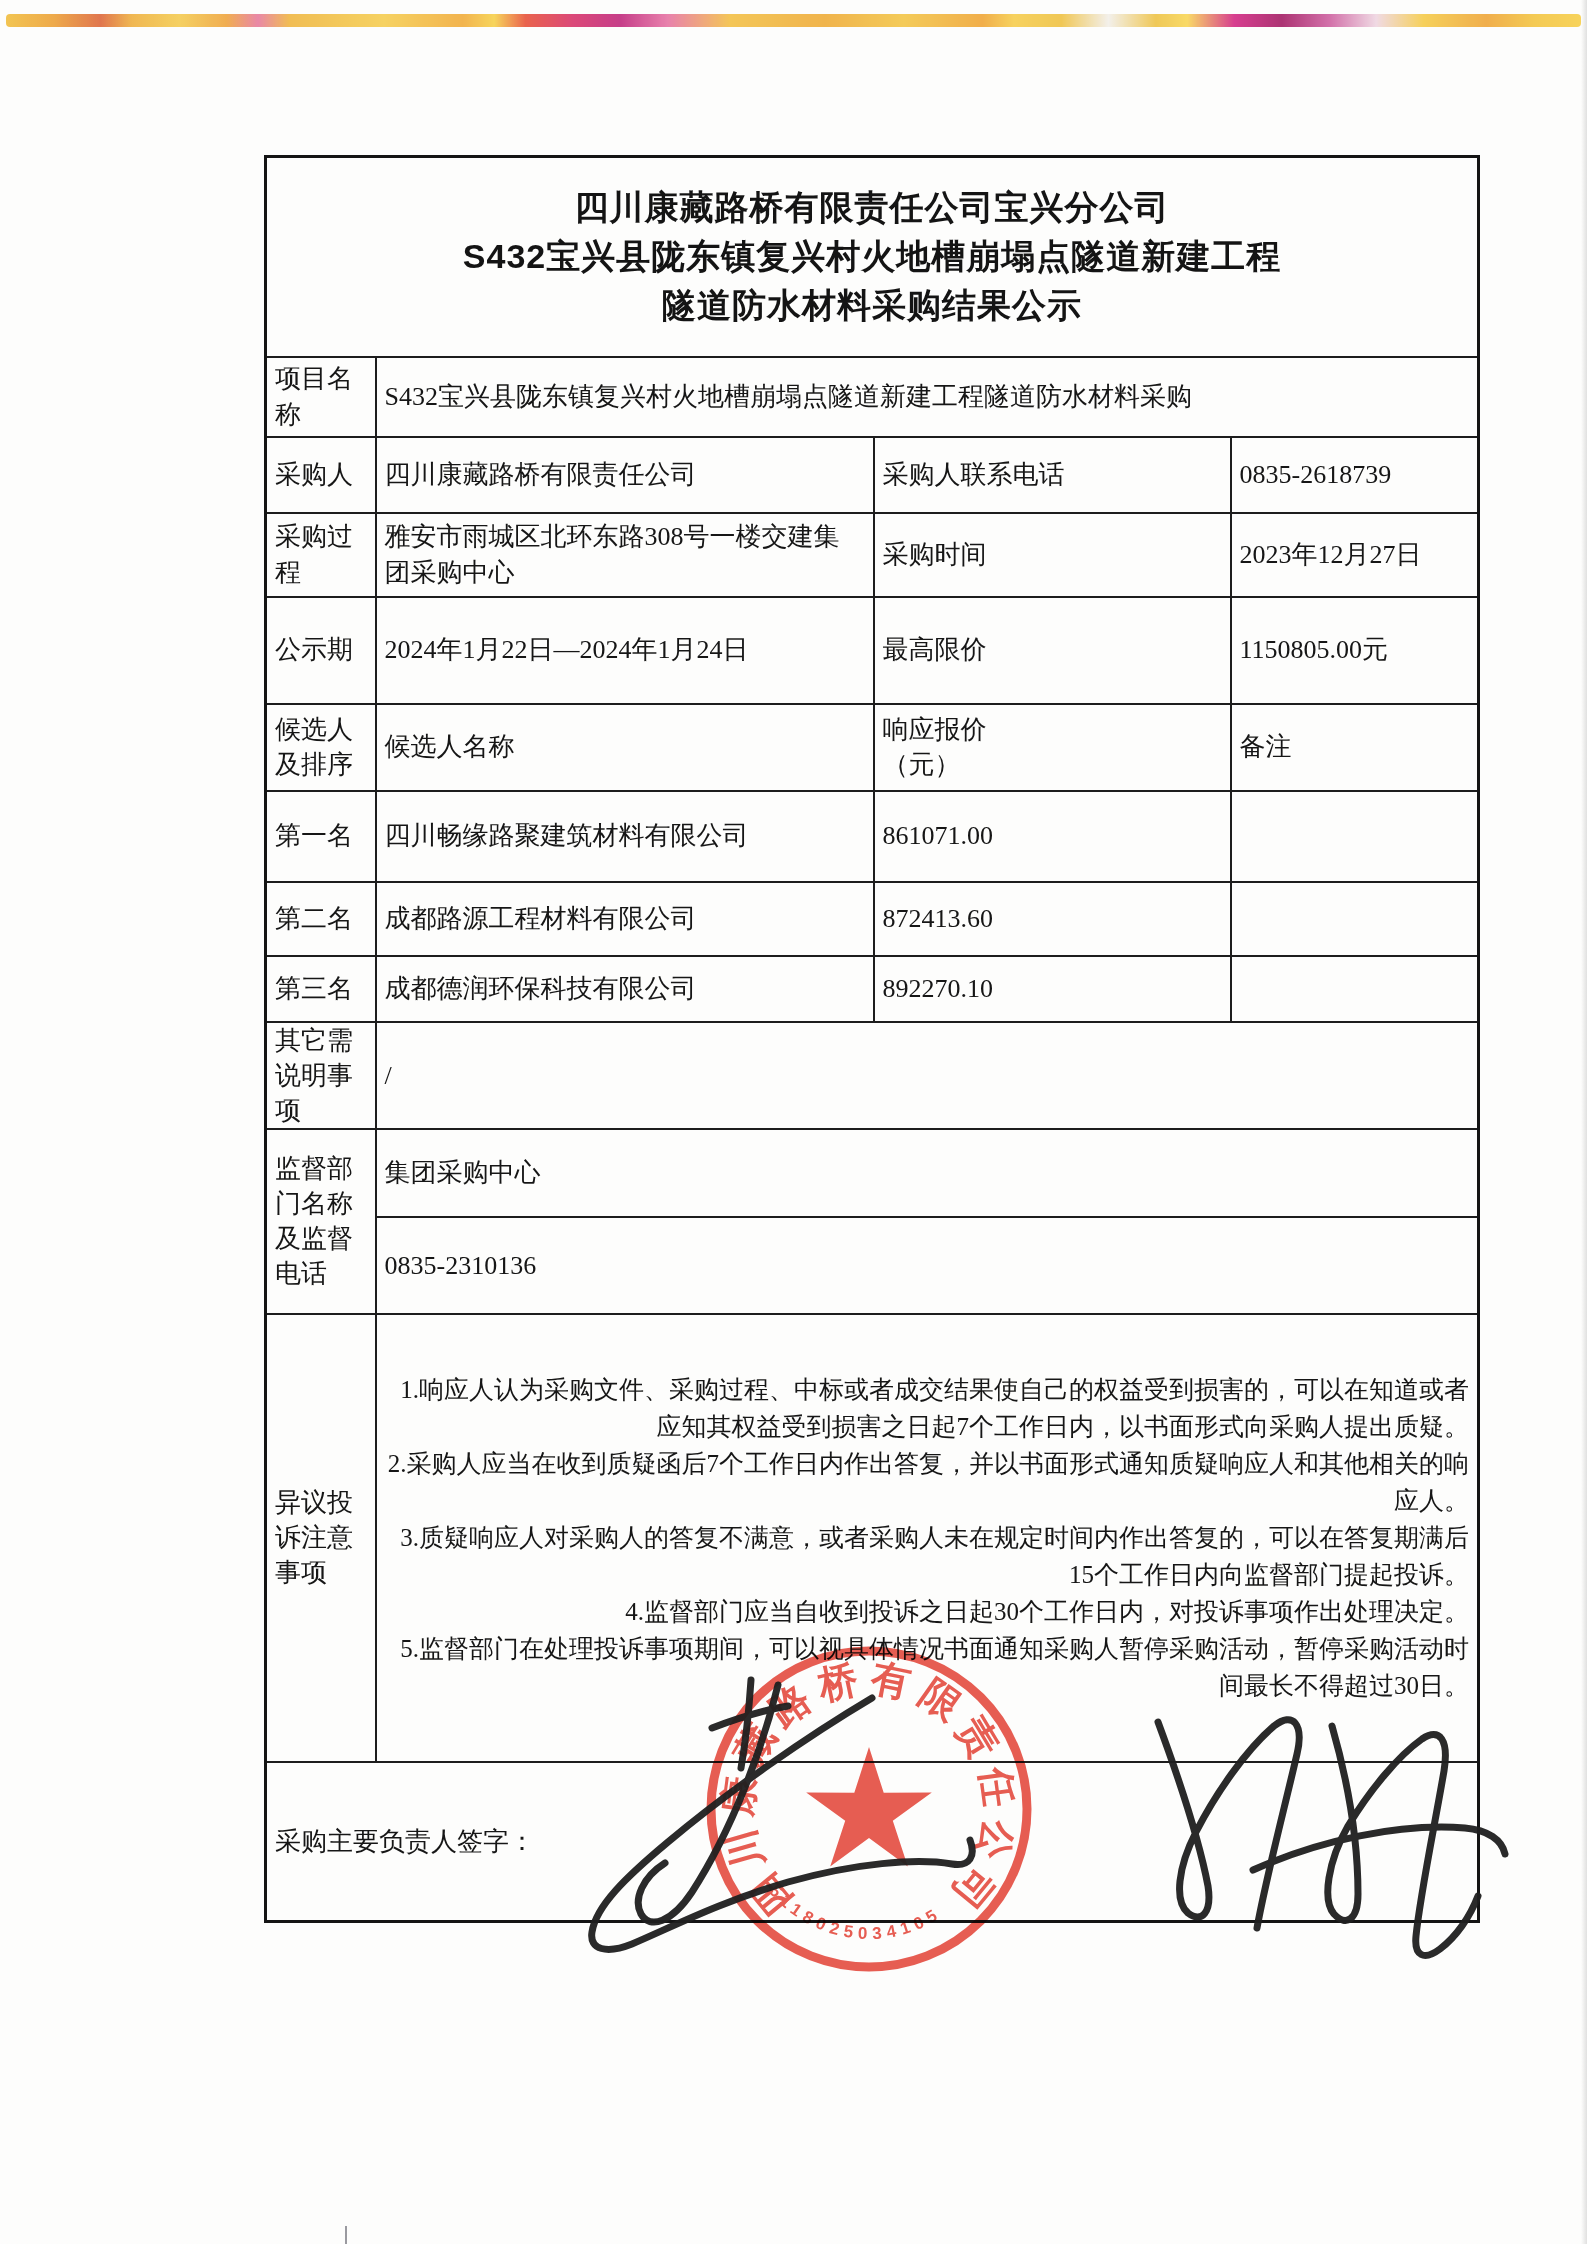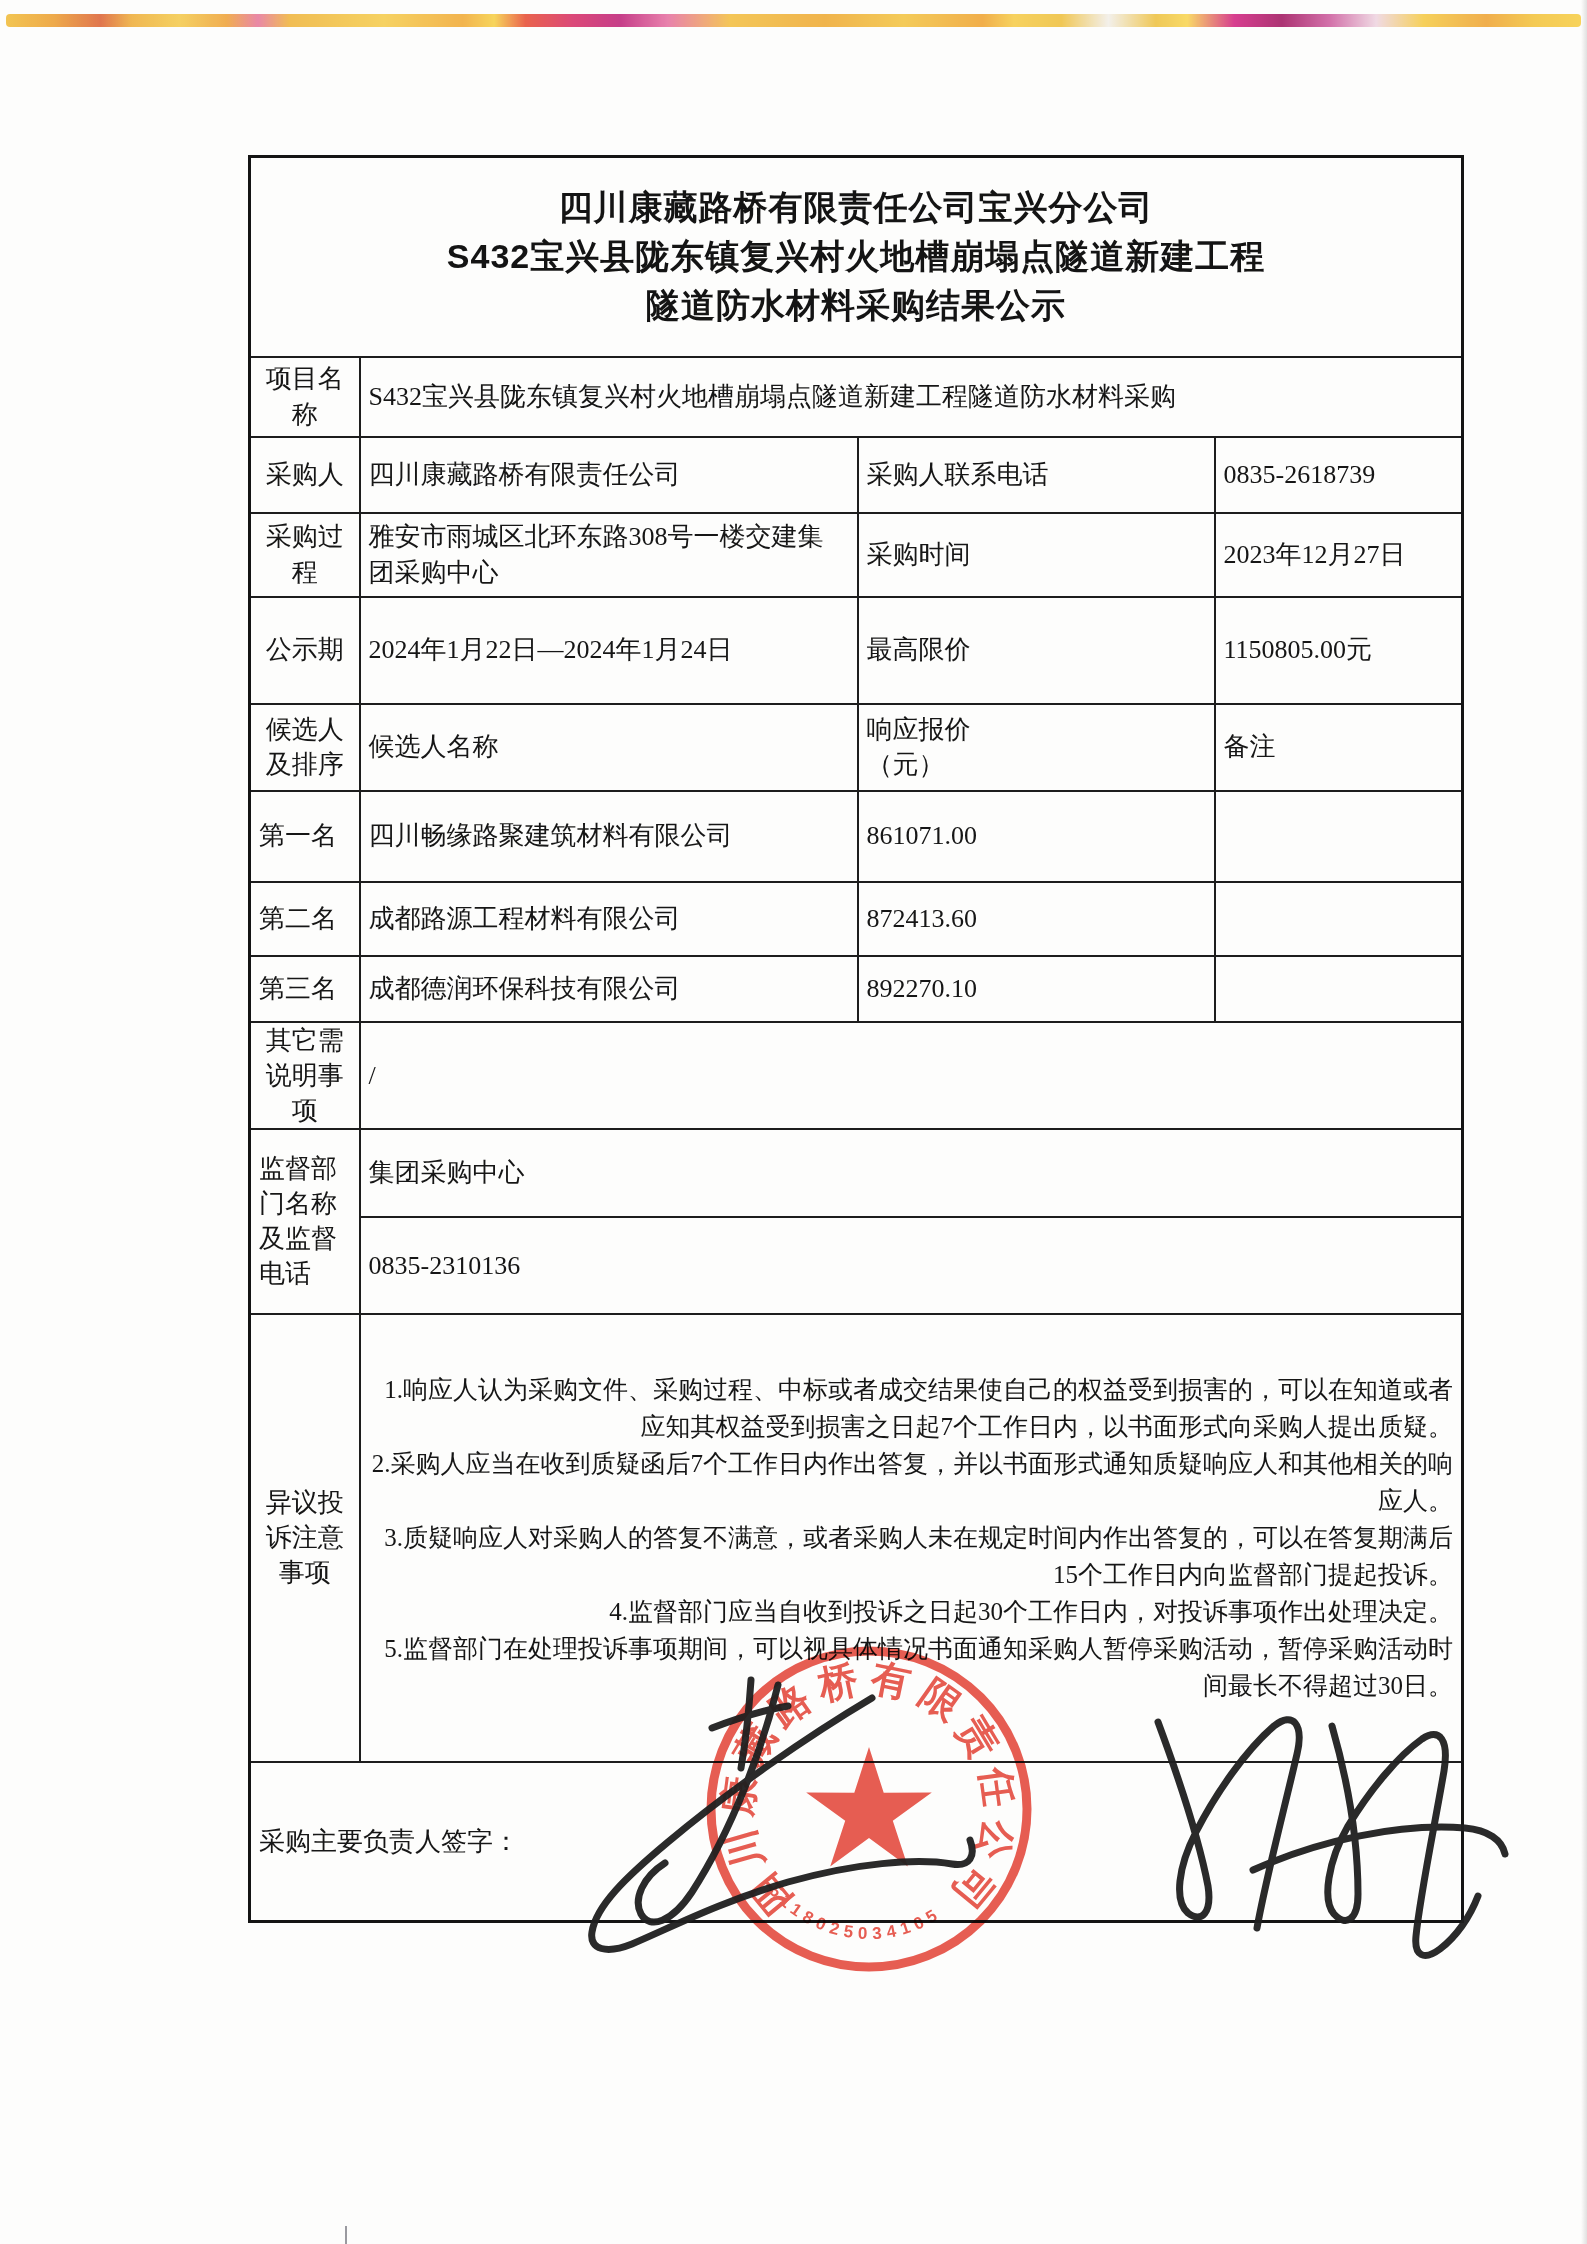--- a/index.html
+++ b/index.html
@@ -15,26 +15,26 @@
       #d93a6e 36%,#c22f80 39%,#e777a6 42%,#f4c24a 46%,#efae3e 52%,#f4c74c 57%,
       #f0a83c 62%,#f7cf52 64%,#efc348 67%,#f3efe9 70%,#eec44a 73%,#f9d75a 75%,
       #d42e86 78%,#a62468 81%,#cf64a2 84%,#efd7e2 87%,#f6cd4e 90%,#efa83e 94%,
       #f4c646 97%,#f7d04e 100%);}
 
   .page-edge-right{position:absolute;right:0;top:0;width:6px;height:100%;
     background:linear-gradient(to right,rgba(0,0,0,0),rgba(110,110,110,.20));}
   .scan-artifact{position:absolute;left:345px;top:2226px;width:2px;height:18px;background:#9a9aa0;}
 
   
-  table.doc{position:absolute;left:248px;top:155px;width:1213px;border-collapse:collapse;
+  table.doc{position:absolute;left:264px;top:155px;width:1213px;border-collapse:collapse;
     table-layout:fixed;}
   table.doc td{border:2px solid #1d1d1d;padding:0 8px;font-size:26px;line-height:1.35;
     vertical-align:middle;overflow:hidden;}
   table.doc{border:3px solid #141414;}
-  td.lbl{padding:4px 6px;text-align:center;}
+  td.lbl{padding:4px 6px;text-align:left;}
   td.ctr,.ctr{text-align:left;}
   td.val{text-align:left;}
 
   .title-cell{text-align:center;vertical-align:middle;}
   .title-line{font-family:"Liberation Sans","DejaVu Sans",sans-serif;font-weight:700;
     font-size:34px;line-height:49px;letter-spacing:1px;color:#141414;}
 
   td.objection-cell{padding:14px 10px;vertical-align:middle;}
   .objection-item{font-size:25px;line-height:1.48;text-align:right;}
 

